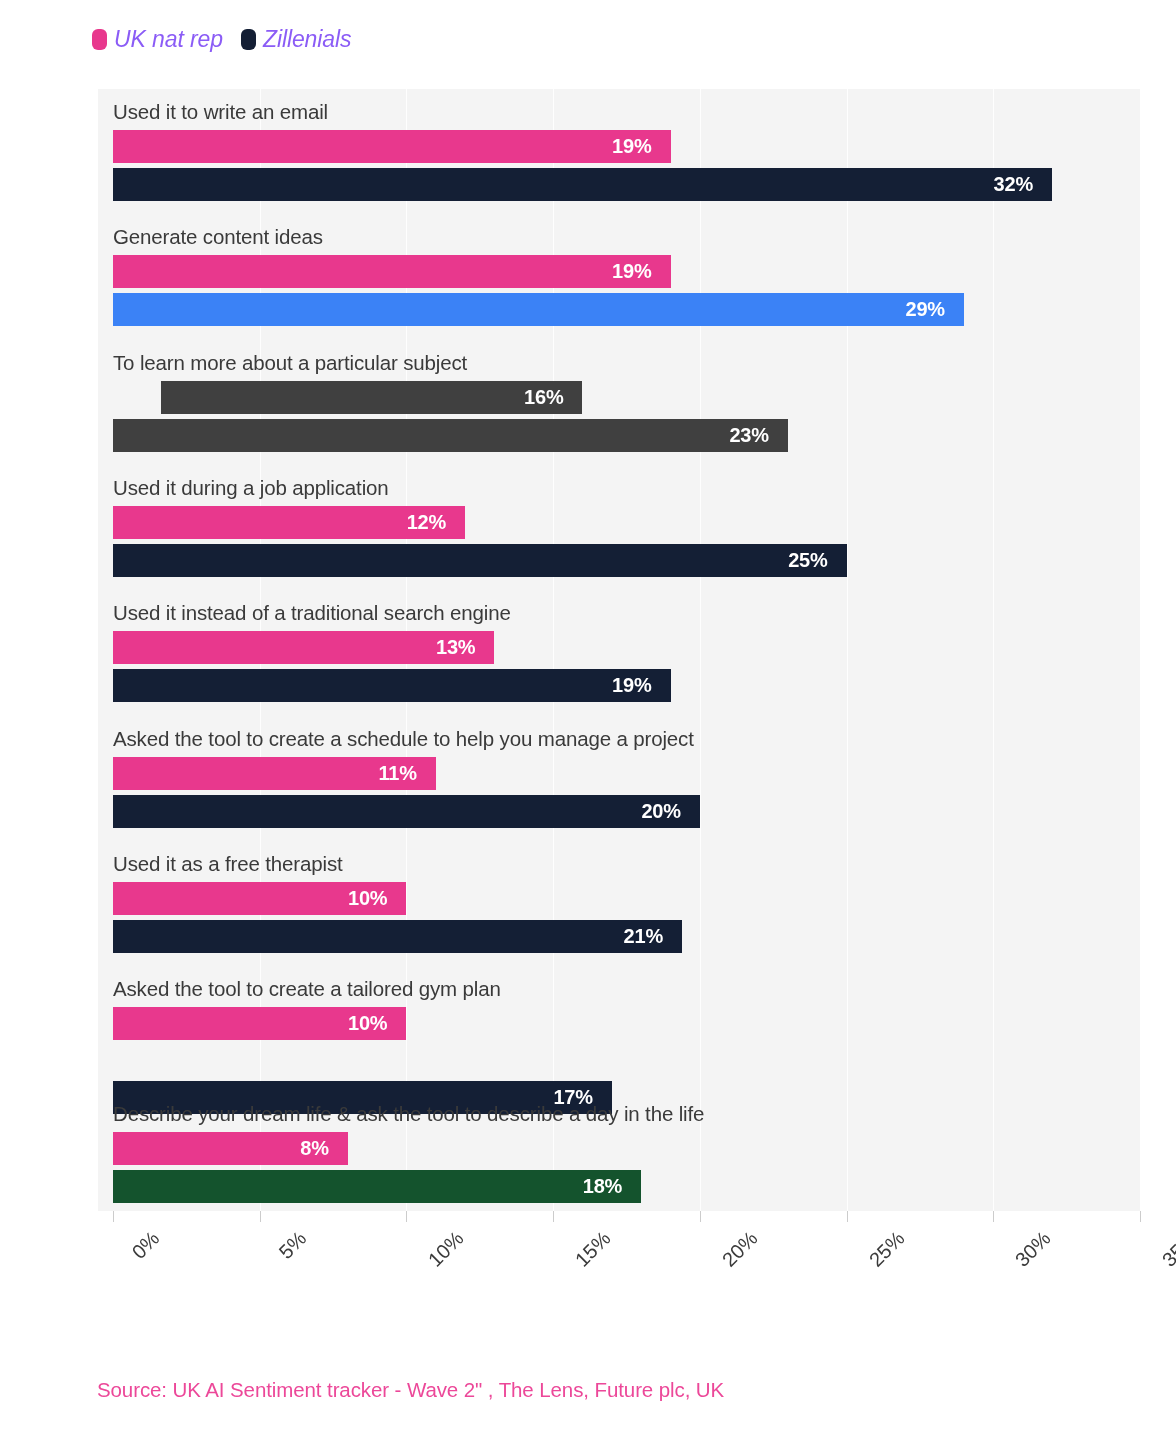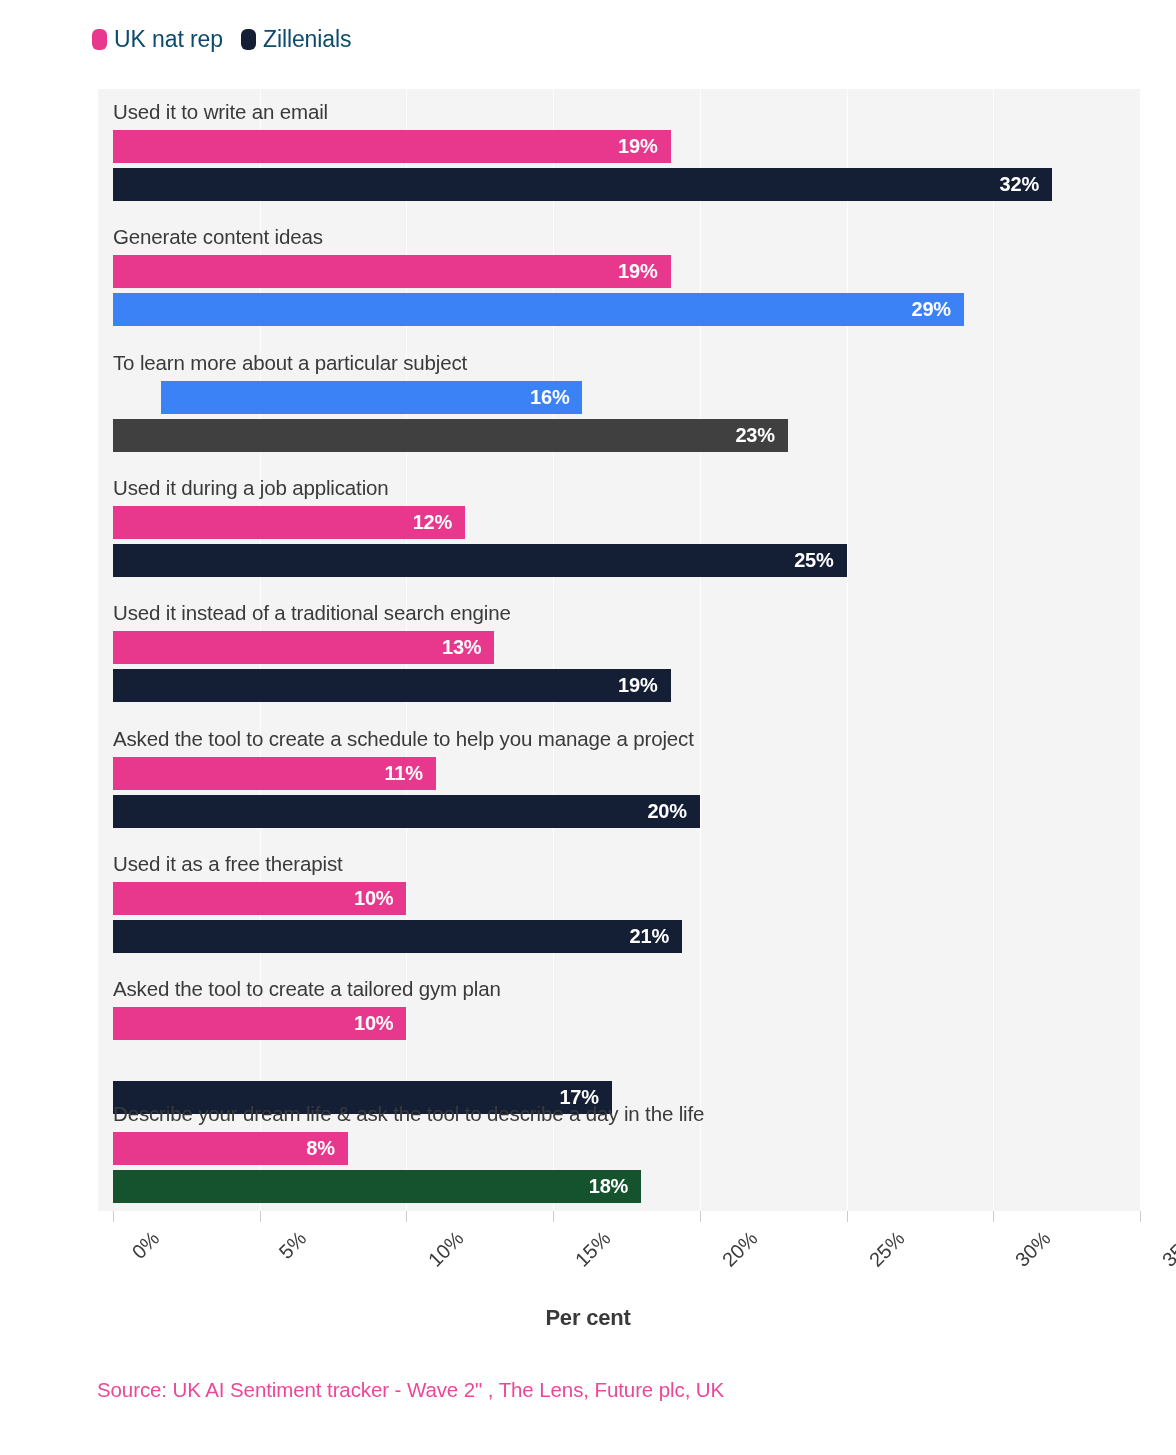--- a/index.html
+++ b/index.html
@@ -31,23 +31,24 @@
     gap: 7px;
   }
   .legend-swatch {
     width: 15px;
     height: 21px;
     border-radius: 6px;
     flex: 0 0 auto;
   }
   .legend-label {
     font-size: 23px;
-    color: #0c4a6e;
+    color: #8b5cf6;
     letter-spacing: -0.1px;
     white-space: nowrap;
+    font-style: italic;
   }
 
   
   #plot-panel {
     position: absolute;
     left: 98px;
     top: 89px;
     width: 1042px;
     height: 1122px;
     background: #f4f4f4;
@@ -92,21 +93,21 @@
     display: flex;
     align-items: center;
     justify-content: flex-end;
   }
   .bar.uk { background: #e8388d; }
   .bar.zil { background: #141f35; }
   .bar-value {
     color: #ffffff;
     font-size: 20px;
     font-weight: bold;
-    padding-right: 13px;
+    padding-right: 19px;
     letter-spacing: -0.2px;
     white-space: nowrap;
   }
 
   
   #axis-ticks {
     position: absolute;
     left: 98px;
     top: 1211px;
     width: 1042px;
@@ -206,21 +207,21 @@
           </div>
           <div class="bar-row" style="top: 68px; width: 850.943px;">
             <div class="bar zil" style="background: #3b82f6;">
               <span class="bar-value">29%</span>
             </div>
           </div>
         </div>
         <div class="bar-group" style="top: 261.6px;">
           <div class="cat-label">To learn more about a particular subject</div>
           <div class="bar-row" style="top: 30px; width: 469.486px;">
-            <div class="bar uk" style="background: #3b82f6; margin-left: 48px;">
+            <div class="bar uk" style="background: #404040; margin-left: 48px;">
               <span class="bar-value">16%</span>
             </div>
           </div>
           <div class="bar-row" style="top: 68px; width: 674.886px;">
             <div class="bar zil" style="background: #404040;">
               <span class="bar-value">23%</span>
             </div>
           </div>
         </div>
         <div class="bar-group" style="top: 386.9px;">
@@ -318,16 +319,15 @@
       <div class="tick-label" style="left: 21px;">0%</div>
       <div class="tick-label" style="left: 167.714px;">5%</div>
       <div class="tick-label" style="left: 314.429px;">10%</div>
       <div class="tick-label" style="left: 461.143px;">15%</div>
       <div class="tick-label" style="left: 607.857px;">20%</div>
       <div class="tick-label" style="left: 754.571px;">25%</div>
       <div class="tick-label" style="left: 901.286px;">30%</div>
       <div class="tick-label" style="left: 1048px;">35%</div>
     </div>
 
-  <div id="axis-title">Per cent</div>
   <div id="source-note">Source: UK AI Sentiment tracker - Wave 2" , The Lens, Future plc, UK</div>
 
 </div>
 
 </body></html>

